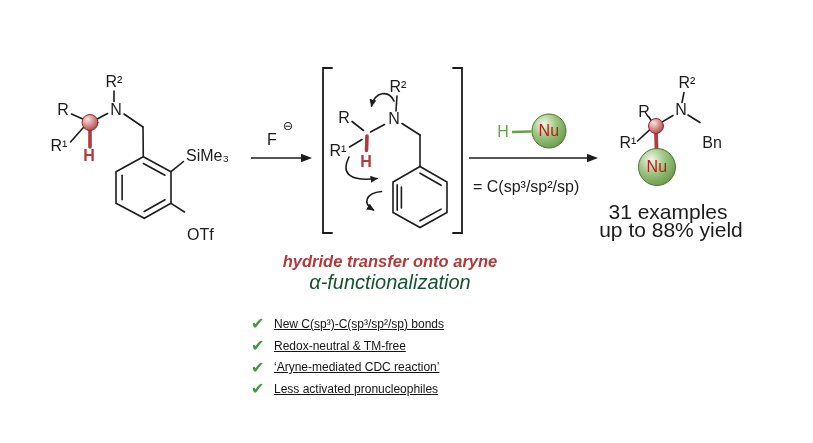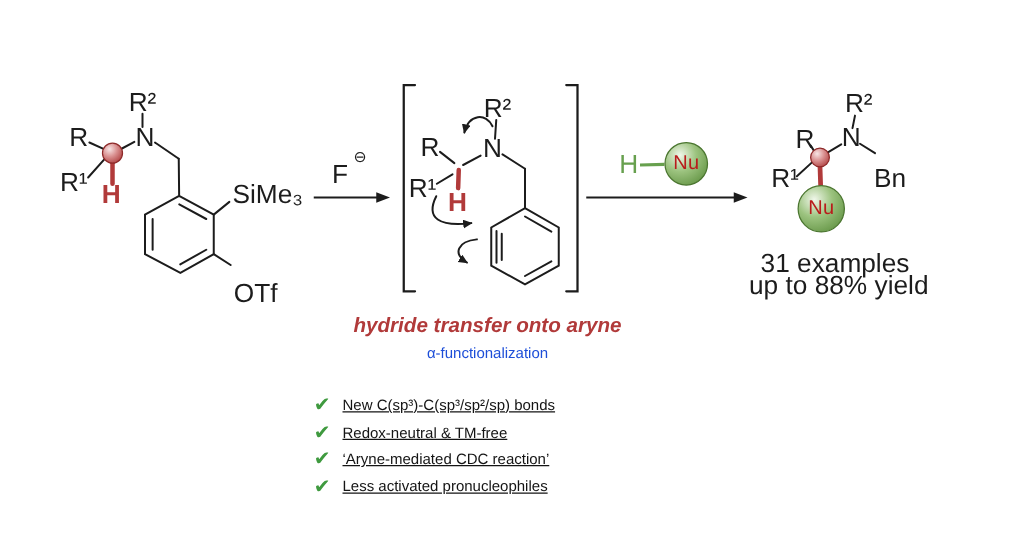--- a/index.html
+++ b/index.html
@@ -1,27 +1,27 @@
 <!DOCTYPE html>
 <html><head>
 <meta charset="utf-8">
 <style>
   html,body{margin:0;padding:0;background:#ffffff;}
   #canvas{position:relative;width:813px;height:443px;background:#ffffff;overflow:hidden;
           font-family:"Liberation Sans","DejaVu Sans",sans-serif;}
   #scheme-svg{position:absolute;left:0;top:0;}
-  .lbl{position:absolute;transform:translate(-50%,-50%);font-size:21px;color:#1c1c1c;
+  .lbl{position:absolute;transform:translate(-50%,-50%);font-size:16px;color:#1c1c1c;
        white-space:nowrap;line-height:1;}
   .lbl.anchor-left{transform:translate(0,-50%);}
   .red{color:#b13a3a;font-weight:bold;}
   .greenh{color:#67a04e;}
   .nu{color:#b91c1c;font-weight:normal;font-size:16px;letter-spacing:.2px;}
   .charge{font-size:12.5px;}
   .cap-title{font-weight:bold;font-style:italic;color:#b13a3a;font-size:16.5px;text-align:right;}
-  .cap-sub{font-size:12px;color:#1d4ed8;}
+  .cap-sub{font-style:italic;font-size:20px;color:#14532d;}
   .examples{font-size:21px;color:#1c1c1c;}
   #checklist{position:absolute;left:251px;top:313px;}
   .check-row{display:flex;align-items:center;height:21.7px;}
   .check-mark{color:#3f9a3f;font-weight:bold;font-size:16px;width:23px;}
   .check-text{font-size:12px;color:#141414;text-decoration:underline;}
 </style>
 </head>
 <body>
 
 <div id="canvas">
@@ -116,20 +116,21 @@
   <span class="lbl charge" style="left:288px;top:126px">⊖</span>
 
   <span class="lbl" style="left:344px;top:118px">R</span>
   <span class="lbl" style="left:398px;top:87px">R²</span>
   <span class="lbl" style="left:394px;top:119px">N</span>
   <span class="lbl" style="left:338px;top:151px">R¹</span>
   <span class="lbl red" style="left:366px;top:162px">H</span>
 
   <span class="lbl greenh" style="left:503px;top:132px">H</span>
   <span class="lbl nu" style="left:549px;top:131px">Nu</span>
+  <span class="lbl anchor-left" style="left:473px;top:187px">= C(sp³/sp²/sp)</span>
 
   <span class="lbl" style="left:644px;top:112px">R</span>
   <span class="lbl" style="left:628px;top:143px">R¹</span>
   <span class="lbl" style="left:681px;top:110px">N</span>
   <span class="lbl" style="left:687px;top:83px">R²</span>
   <span class="lbl" style="left:712px;top:143px">Bn</span>
   <span class="lbl nu" style="left:657px;top:167px">Nu</span>
   <span class="lbl examples" style="left:668px;top:211px">31 examples</span>
   <span class="lbl examples" style="left:671px;top:229px">up to 88% yield</span>
 

